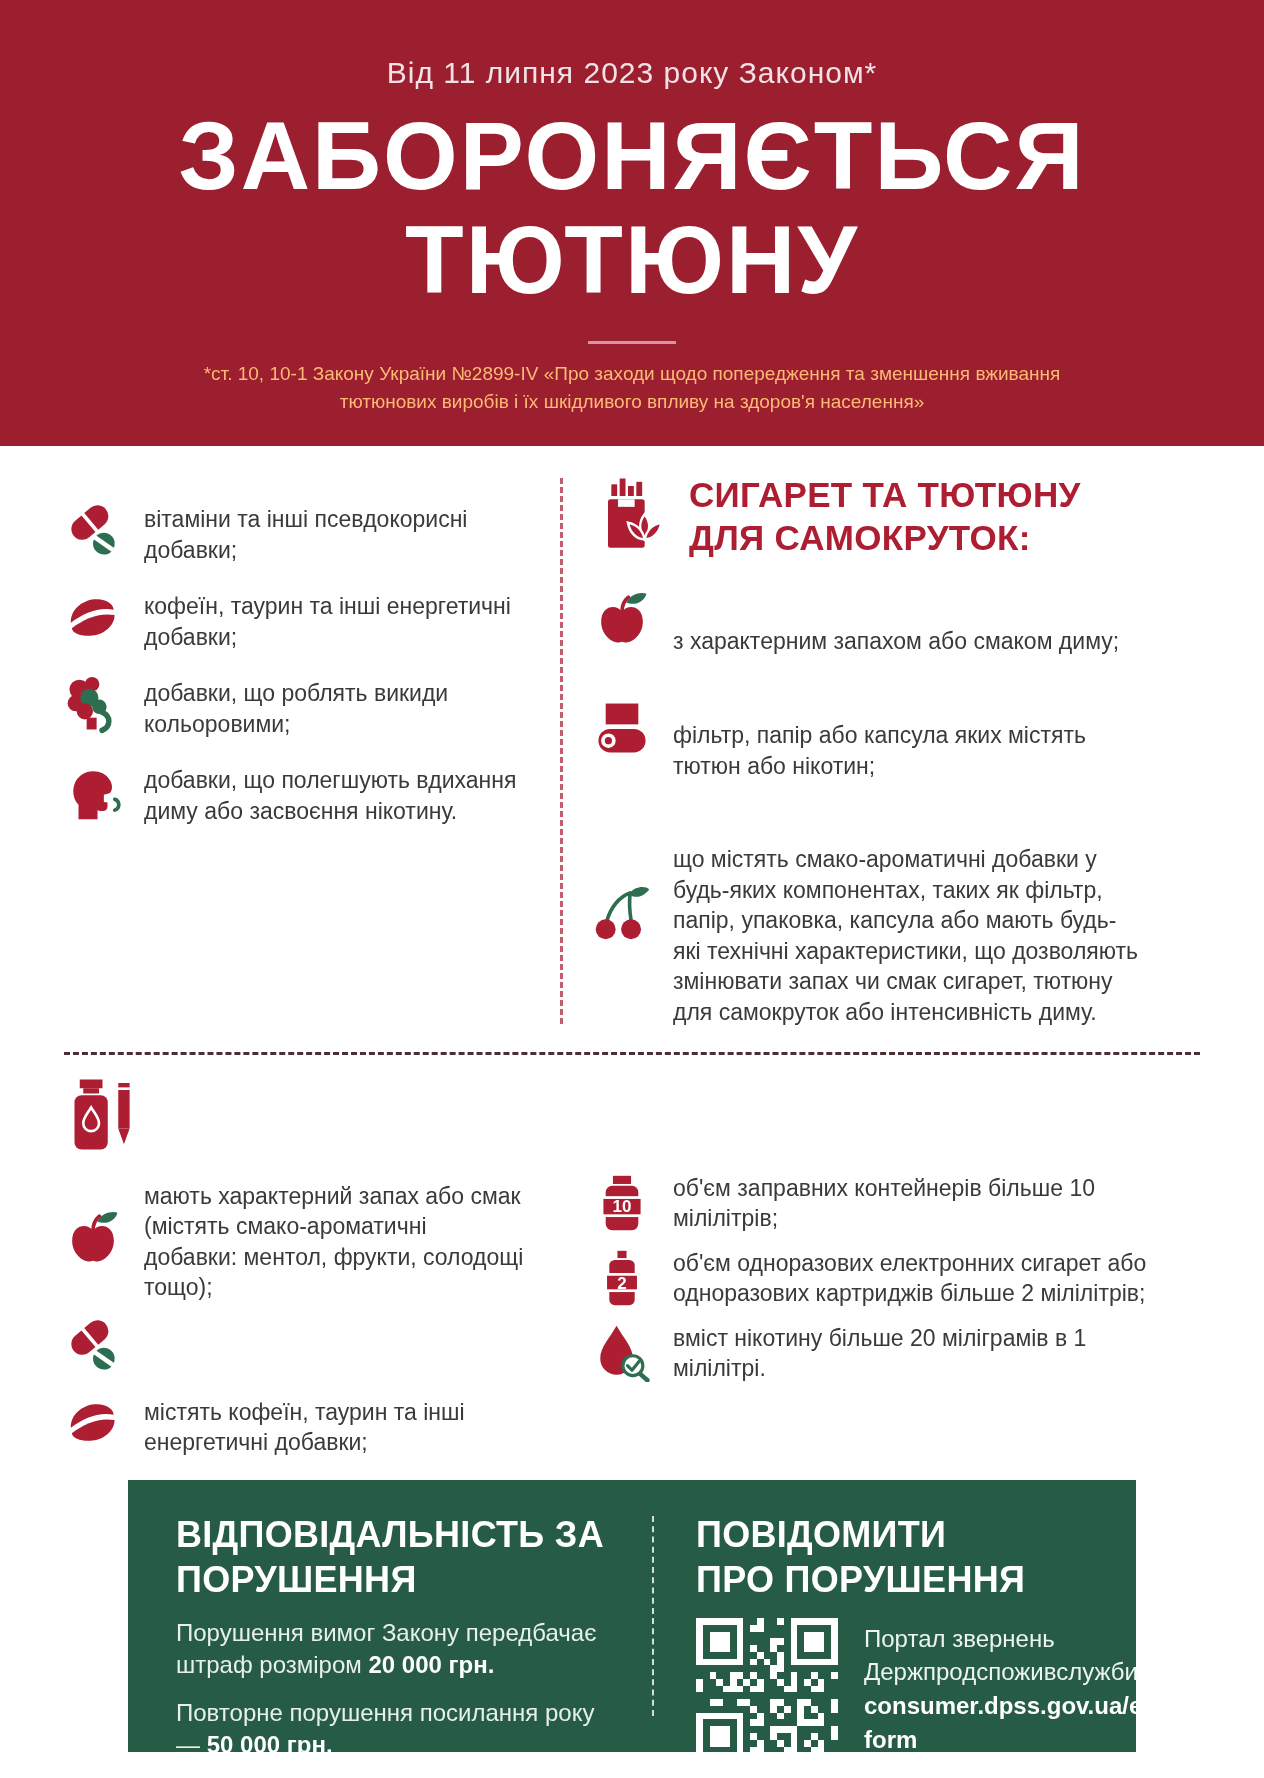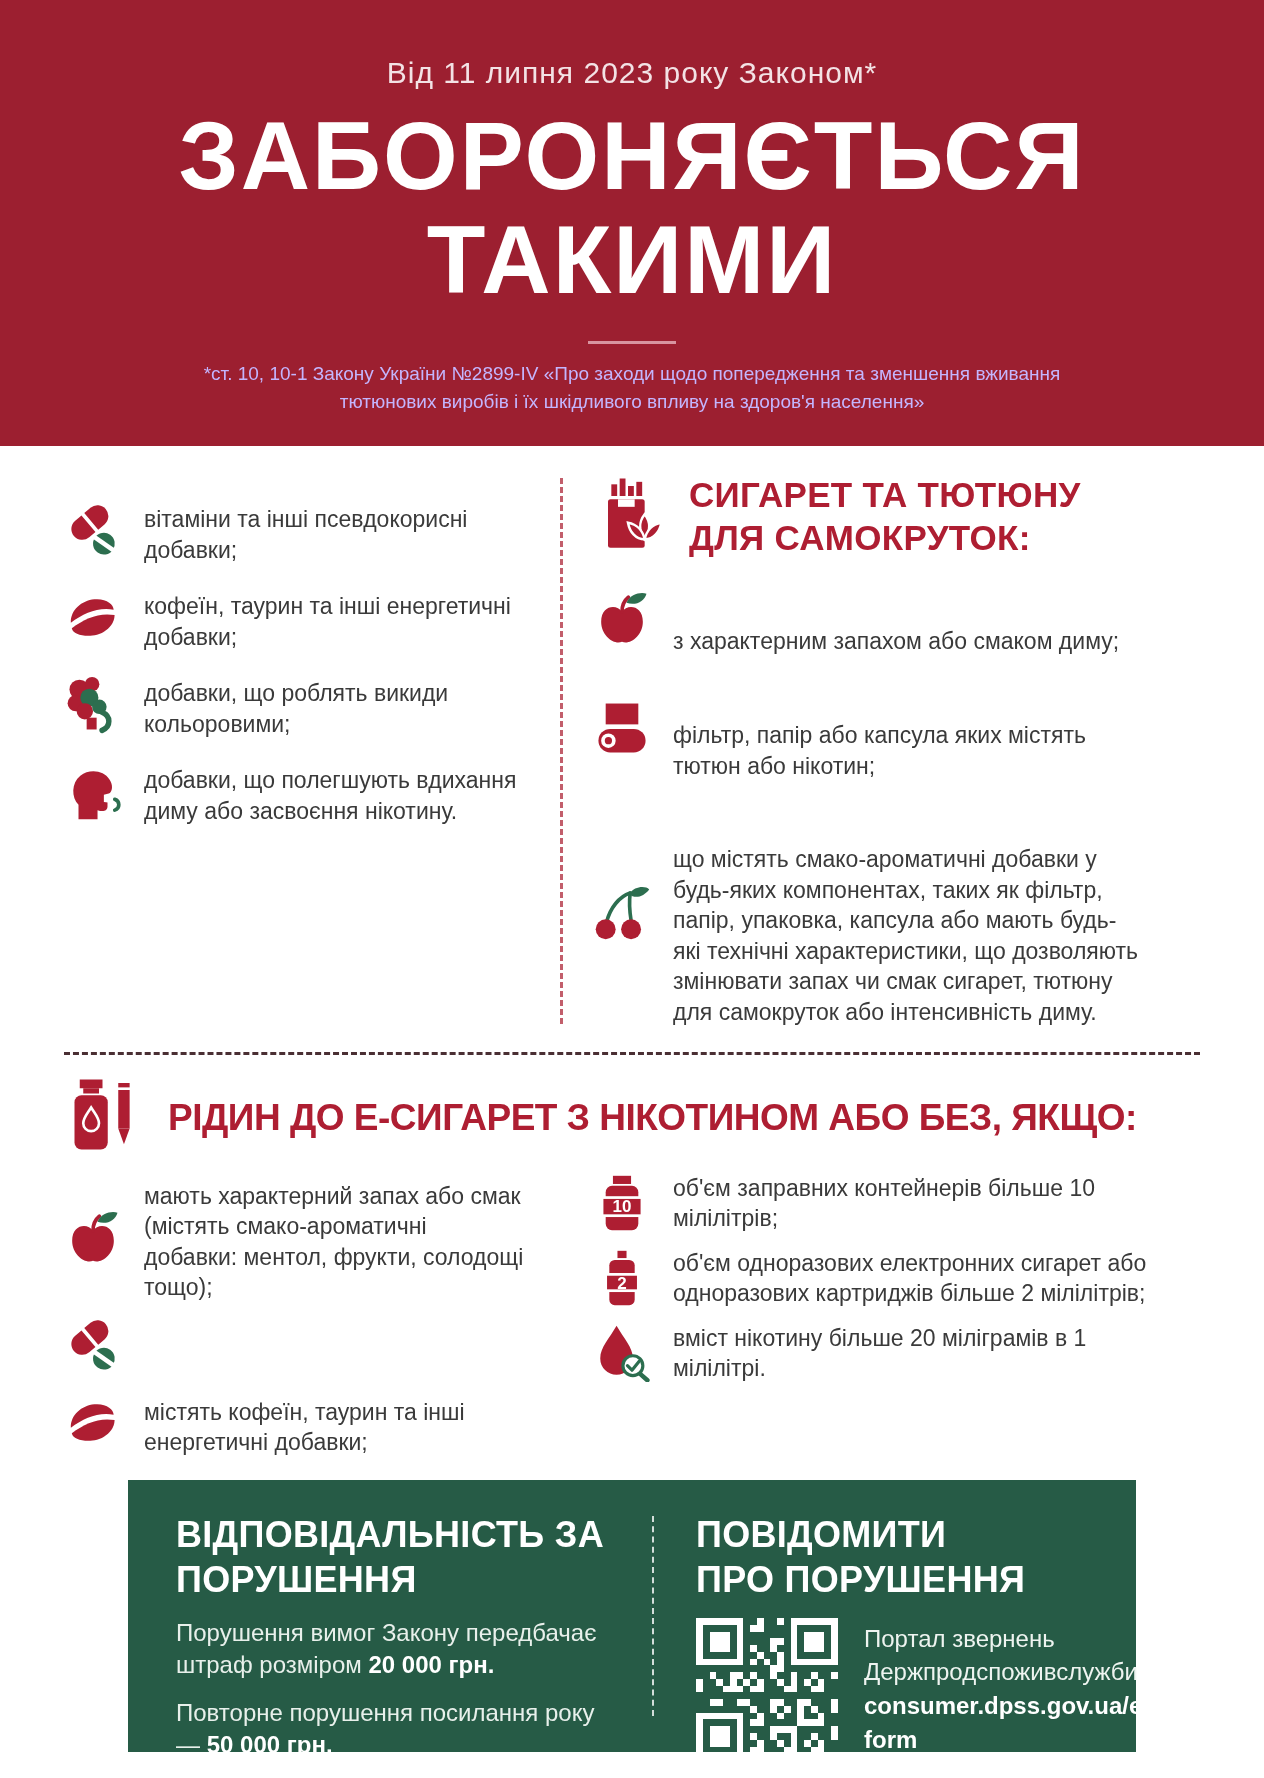--- a/index.html
+++ b/index.html
@@ -8,21 +8,21 @@
     position:relative; width:1264px; height:1778px; margin:0 auto;
     background:#ffffff; overflow:hidden;
     font-family:"Liberation Sans", sans-serif; color:#3a3a3a;
   }
   
   .banner { background:#9c1f30; height:446px; text-align:center; color:#fff; padding-top:56px; }
   .banner-subtitle { font-size:30px; letter-spacing:1px; color:#f3e2e5; }
   .banner-title { margin:14px 0 0; font-size:96px; line-height:1.08; font-weight:bold; letter-spacing:2px; }
   .banner-title span { display:block; }
   .banner-rule { width:88px; height:3px; background:#d894a0; margin:30px auto 16px; }
-  .banner-footnote { font-size:19px; line-height:1.45; max-width:930px; margin:0 auto; color:#c4b5fd; }
+  .banner-footnote { font-size:19px; line-height:1.45; max-width:930px; margin:0 auto; color:#fdba74; }
 
   .main { padding:0 64px; }
 
   
   .two-cols { display:flex; margin-top:28px; }
   .col-left { width:486px; flex:none; }
   .v-divider { flex:none; width:0; border-left:3px dashed #c25e6b; margin:4px 0 4px 10px; }
   .col-right { flex:1; padding-left:30px; min-width:0; }
 
   .sec-head { display:flex; align-items:flex-start; gap:16px; }
@@ -91,21 +91,21 @@
 </style>
 </head>
 <body>
 
 <div class="poster">
 
   <header class="banner">
     <div class="banner-subtitle">Від 11 липня 2023 року Законом*</div>
     <h1 class="banner-title">
       <span>ЗАБОРОНЯЄТЬСЯ</span>
-      <span>ТАКИМИ</span>
+      <span>ТЮТЮНУ</span>
     </h1>
     <div class="banner-rule"></div>
     <p class="banner-footnote">*ст. 10, 10-1 Закону України №2899-IV «Про заходи щодо попередження та зменшення вживання тютюнових виробів і їх шкідливого впливу на здоров'я населення»</p>
   </header>
 
   <main class="main">
 
     <section class="two-cols">
 
       <div class="col-left">
@@ -229,21 +229,20 @@
           <svg viewBox="0 0 96 96">
             <rect x="18" y="4" width="26" height="10" fill="#ae1e32"></rect>
             <rect x="22" y="14" width="18" height="6" fill="#ae1e32"></rect>
             <rect x="12" y="22" width="38" height="62" rx="8" fill="#ae1e32"></rect>
             <path d="M31 36 C36 44 40 48 40 54 A9 9 0 1 1 22 54 C22 48 26 44 31 36Z" fill="none" stroke="#fff" stroke-width="3"></path>
             <rect x="62" y="8" width="13" height="5" fill="#ae1e32"></rect>
             <rect x="62" y="16" width="13" height="44" fill="#ae1e32"></rect>
             <polygon points="62,60 75,60 68.5,78" fill="#ae1e32"></polygon>
           </svg>
         </span>
-        <h2 class="sec-title one-line">РІДИН ДО Е-СИГАРЕТ З НІКОТИНОМ АБО БЕЗ, ЯКЩО:</h2>
       </div>
 
       <div class="eliquid-cols">
         <ul class="items el-left">
           <li class="item">
             <span class="icon">
               <svg viewBox="0 0 64 64">
                 <path d="M32 24 C26 15 9 17 9 35 C9 51 24 61 32 57 C40 61 55 51 55 35 C55 17 38 15 32 24Z" fill="#ae1e32"></path>
                 <path d="M32 24 C32 17 34 12 39 8" stroke="#ae1e32" stroke-width="4" fill="none" stroke-linecap="round"></path>
                 <path d="M37 14 C41 4 53 2 59 4 C57 12 47 18 37 14Z" fill="#2c6e4f"></path>

